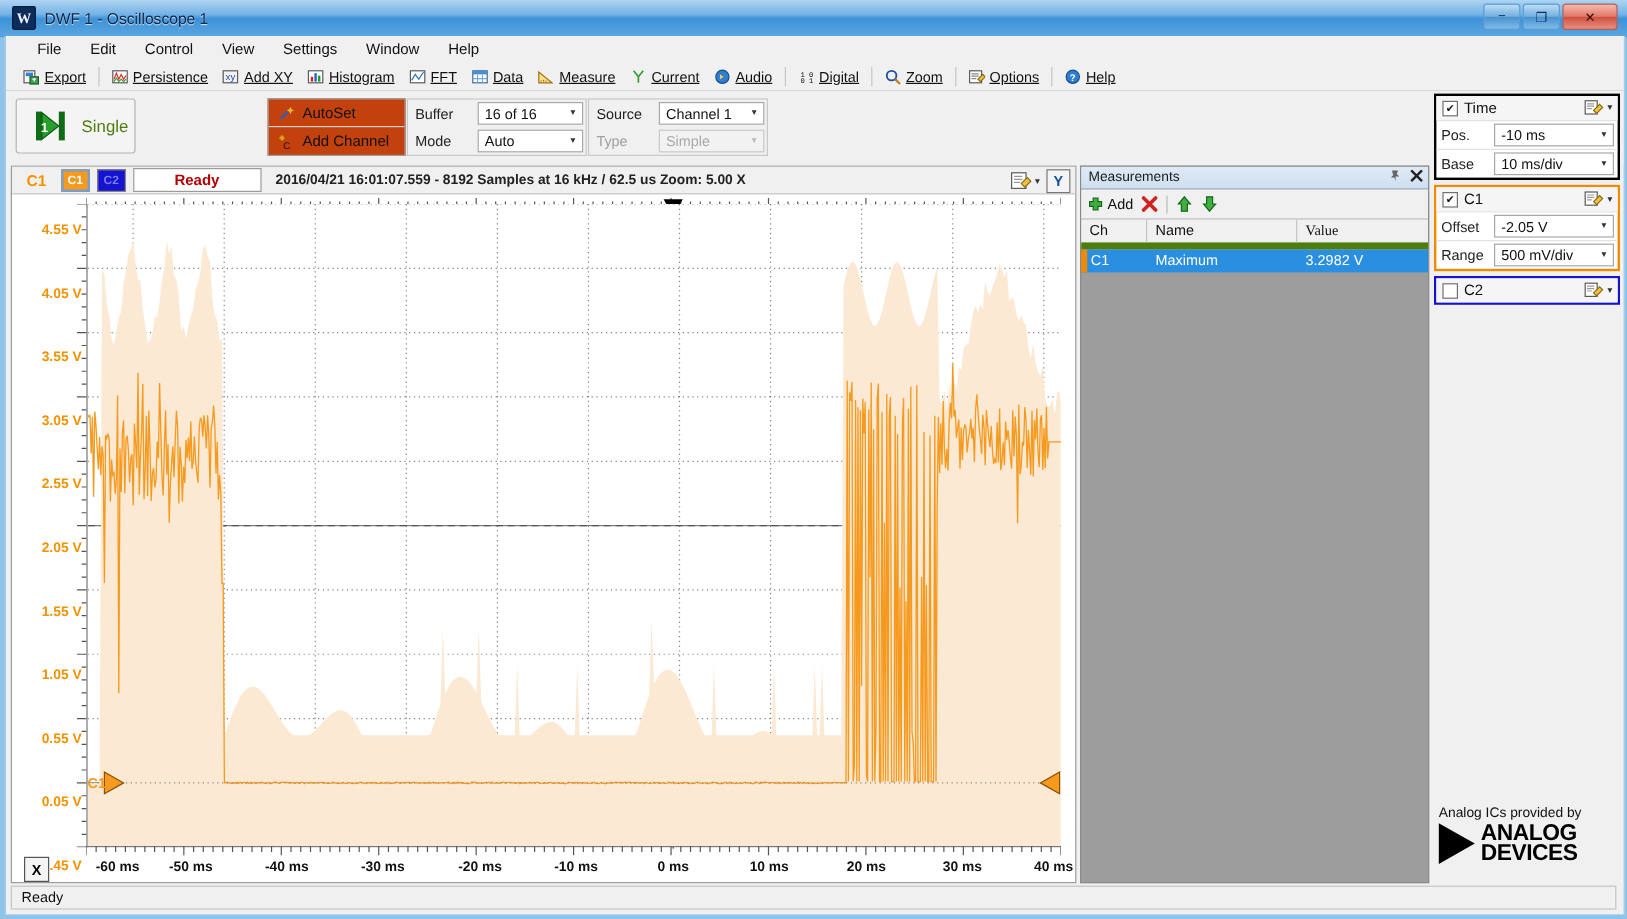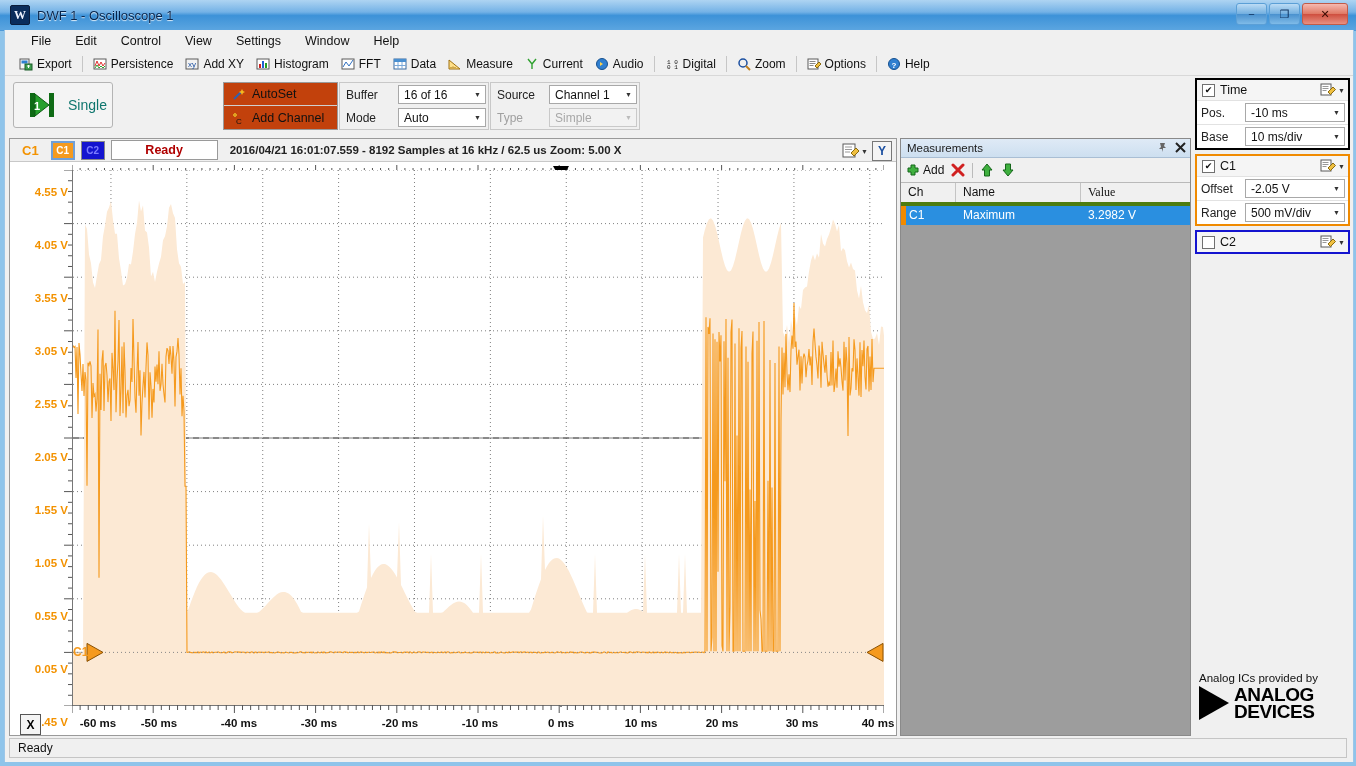--- a/index.html
+++ b/index.html
@@ -32,29 +32,29 @@
   .client{position:absolute;left:4px;top:30px;width:1348px;height:732px;
     background:#f0f0f0;border-left:1px solid #9cc6e8;border-right:1px solid #9cc6e8;}
 
   
   .menubar{height:22px;background:#f0f0f0;display:flex;align-items:center;padding-left:14px;gap:0;}
   .menuitem{padding:3px 12px;color:#111;font-size:12.5px;}
 
   
   .toolbar{height:23px;background:#f0f0f0;display:flex;align-items:center;
     padding-left:8px;border-bottom:1px solid #d8d8d8;gap:0;}
-  .tbtn{display:flex;align-items:center;gap:4px;padding:1px 6px;font-size:12px;color:#111;}
+  .tbtn{display:flex;align-items:center;gap:4px;padding:1px 6px;font-size:12px;color:#111;text-decoration:underline;}
   .tsep{width:1px;height:16px;background:#c6c6c6;margin:0 4px;}
   .ic{width:14px;height:14px;display:inline-block;position:relative;flex:0 0 14px;}
 
   
   .ctrlstrip{position:relative;height:58px;background:#f0f0f0;padding:4px 0 0 8px;}
   .bigbtn{position:absolute;top:6px;height:46px;border:1px solid #b4b4b4;background:#f4f4f4;
      border-radius:3px;display:flex;align-items:center;gap:10px;padding:0 14px;box-sizing:border-box;}
-  .bigbtn .lbl{font-size:14px;color:#0f766e;}
+  .bigbtn .lbl{font-size:14px;color:#4d7c0f;}
   .grpbox{position:absolute;top:6px;border:1px solid #9a9a9a;background:#c2410c;box-sizing:border-box;}
   .rowcell{display:flex;align-items:center;height:23px;}
   .cellLabel{font-size:12px;color:#222;padding-left:6px;width:52px;flex:0 0 auto;}
   .cellLabel.dim{color:#a0a0a0;}
   .combo{height:19px;border:1px solid #a8a8a8;background:#fff;display:flex;align-items:center;
      justify-content:space-between;font-size:12px;color:#111;padding:0 0 0 5px;box-sizing:border-box;}
   .combo.dis{background:#f2f2f2;color:#a8a8a8;border-color:#c9c9c9;}
   .cbarrow{width:15px;height:17px;display:flex;align-items:center;justify-content:center;
      font-size:7px;color:#333;}
   .combo.dis .cbarrow{color:#bbb;}
@@ -96,21 +96,21 @@
   
   .meas{position:absolute;left:900px;top:138px;width:291px;height:598px;
      background:#9d9d9d;border:1px solid #8a8a8a;box-sizing:border-box;}
   .meashdr{height:18px;background:linear-gradient(180deg,#dfeaf6,#cddff0);
      display:flex;align-items:center;padding:0 4px 0 6px;font-size:11.5px;color:#1a1a1a;
      border-bottom:1px solid #a9bed4;}
   .meastb{height:24px;background:#f0f0f0;display:flex;align-items:center;gap:7px;padding-left:5px;
      border-bottom:1px solid #b9b9b9;}
   .mtb-item{display:flex;align-items:center;gap:3px;font-size:12px;color:#111;}
   .thead{height:19px;background:#f0f0f0;display:flex;align-items:center;
-     border-bottom:4px solid #4d7c0f;font-size:12px;color:#111;}
+     border-bottom:6px solid #4d7c0f;font-size:12px;color:#111;}
   .thead div{border-right:1px solid #c4c4c4;height:19px;line-height:19px;padding-left:7px;box-sizing:border-box;}
   .trow{height:19px;display:flex;align-items:center;background:#2a8fe0;color:#fff;font-size:12px;}
   .trow div{height:19px;line-height:19px;padding-left:7px;box-sizing:border-box;}
 
   
   .rightpane{position:absolute;left:1195px;top:78px;width:155px;height:658px;}
   .cgroup{border:2px solid #000;background:#fff;margin-bottom:4px;box-sizing:border-box;}
   .cgroup.c1{border-color:#f08a00;}
   .cgroup.c2{border-color:#1414cf;}
   .ghdr{height:20px;display:flex;align-items:center;gap:5px;padding:0 3px 0 5px;

